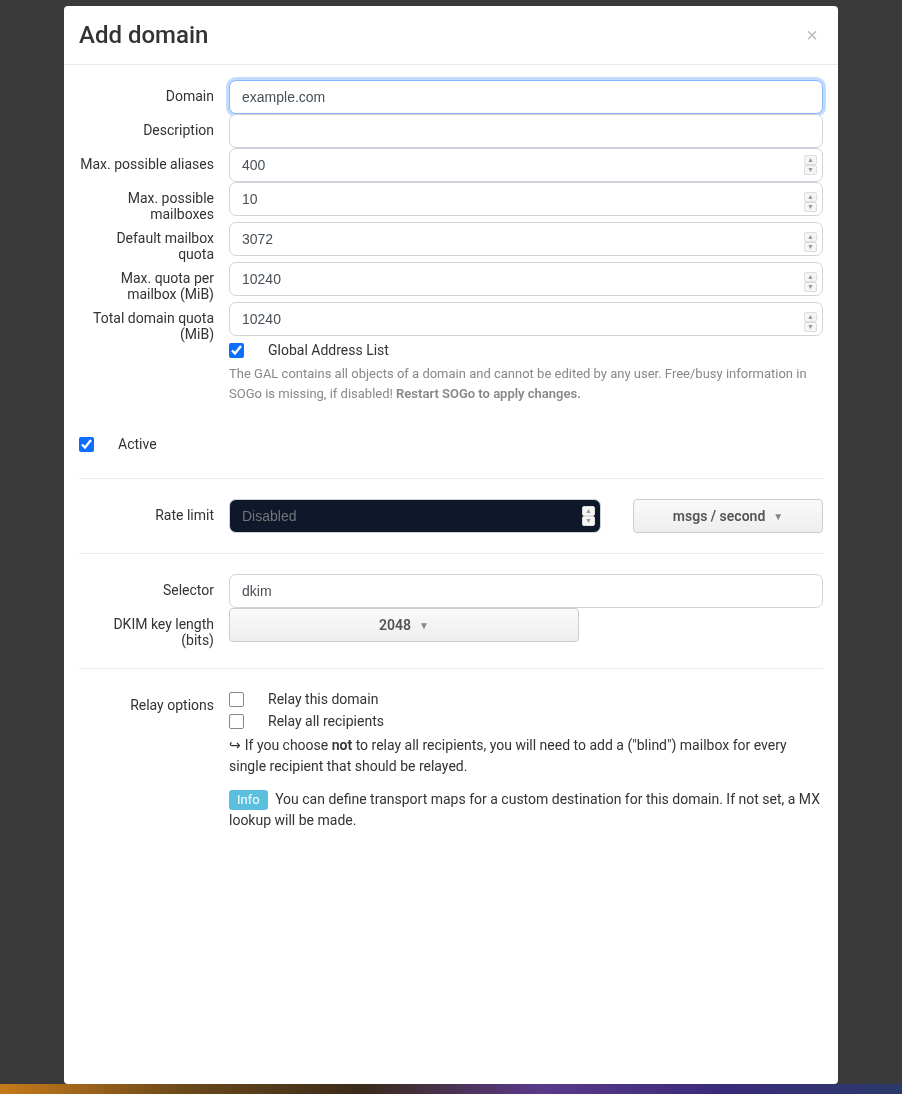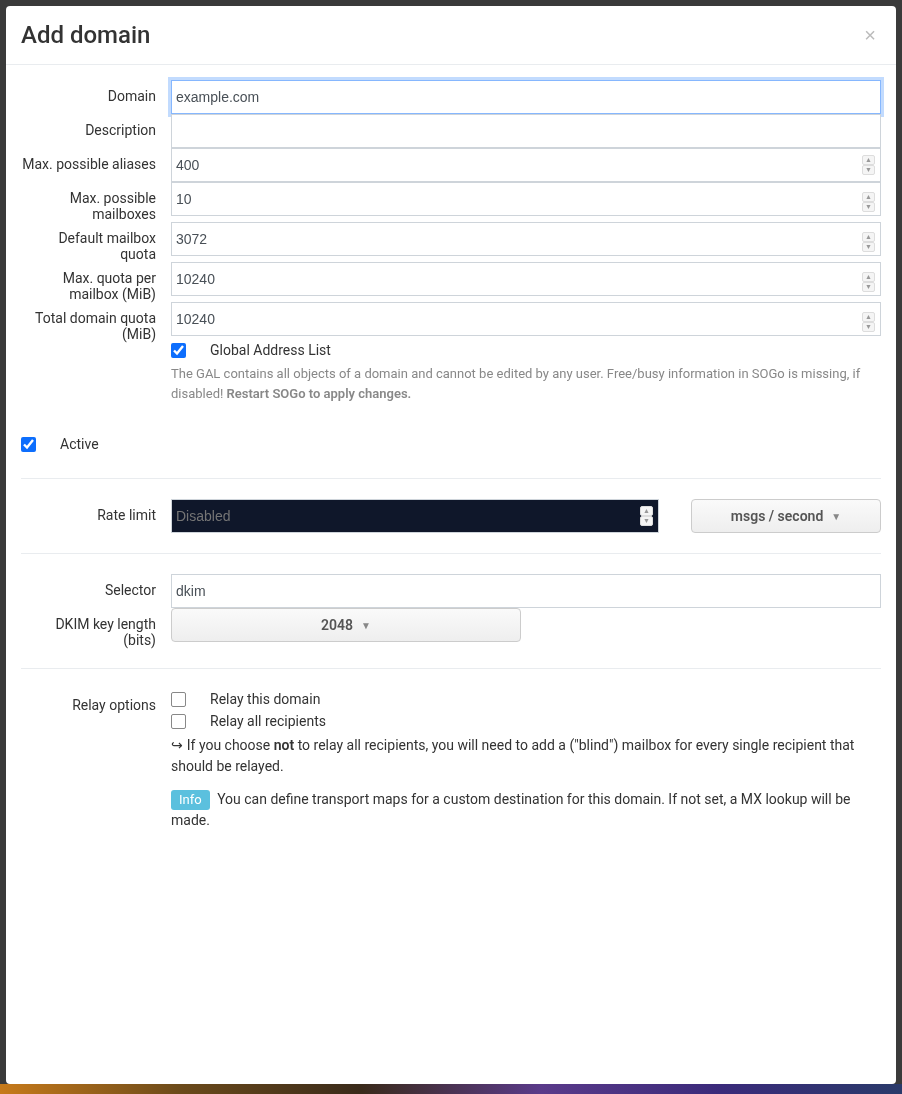--- a/index.html
+++ b/index.html
@@ -14,21 +14,21 @@
       background: #3a3a3a;
       width: 902px;
       height: 1094px;
       overflow: hidden;
       position: relative;
     }
     .modal {
       background: #fff;
       border-radius: 4px;
       margin: 6px auto 0;
-      width: 890px;
+      width: 774px;
       height: 1078px;
       position: relative;
       overflow: hidden;
     }
     .modal-header {
       padding: 15px 15px 15px 15px;
       border-bottom: 1px solid #e9ecef;
       display: flex;
       justify-content: space-between;
       align-items: center;
@@ -60,23 +60,23 @@
       padding-top: 8px;
       color: #333;
       font-size: 14px;
       flex-shrink: 0;
     }
     .form-control-area {
       flex: 1;
     }
     .form-control {
       width: 100%;
-      padding: 8px 4px;
+      padding: 8px 12px;
       border: 1px solid #ced4da;
-      border-radius: 0;
+      border-radius: 7px;
       font-size: 14px;
       background: #fff;
       color: #495057;
     }
     .form-control.focused {
       border-color: #86b7fe;
       box-shadow: 0 0 0 3px rgba(13,110,253,.25);
       outline: none;
     }
     .spinner-input {

